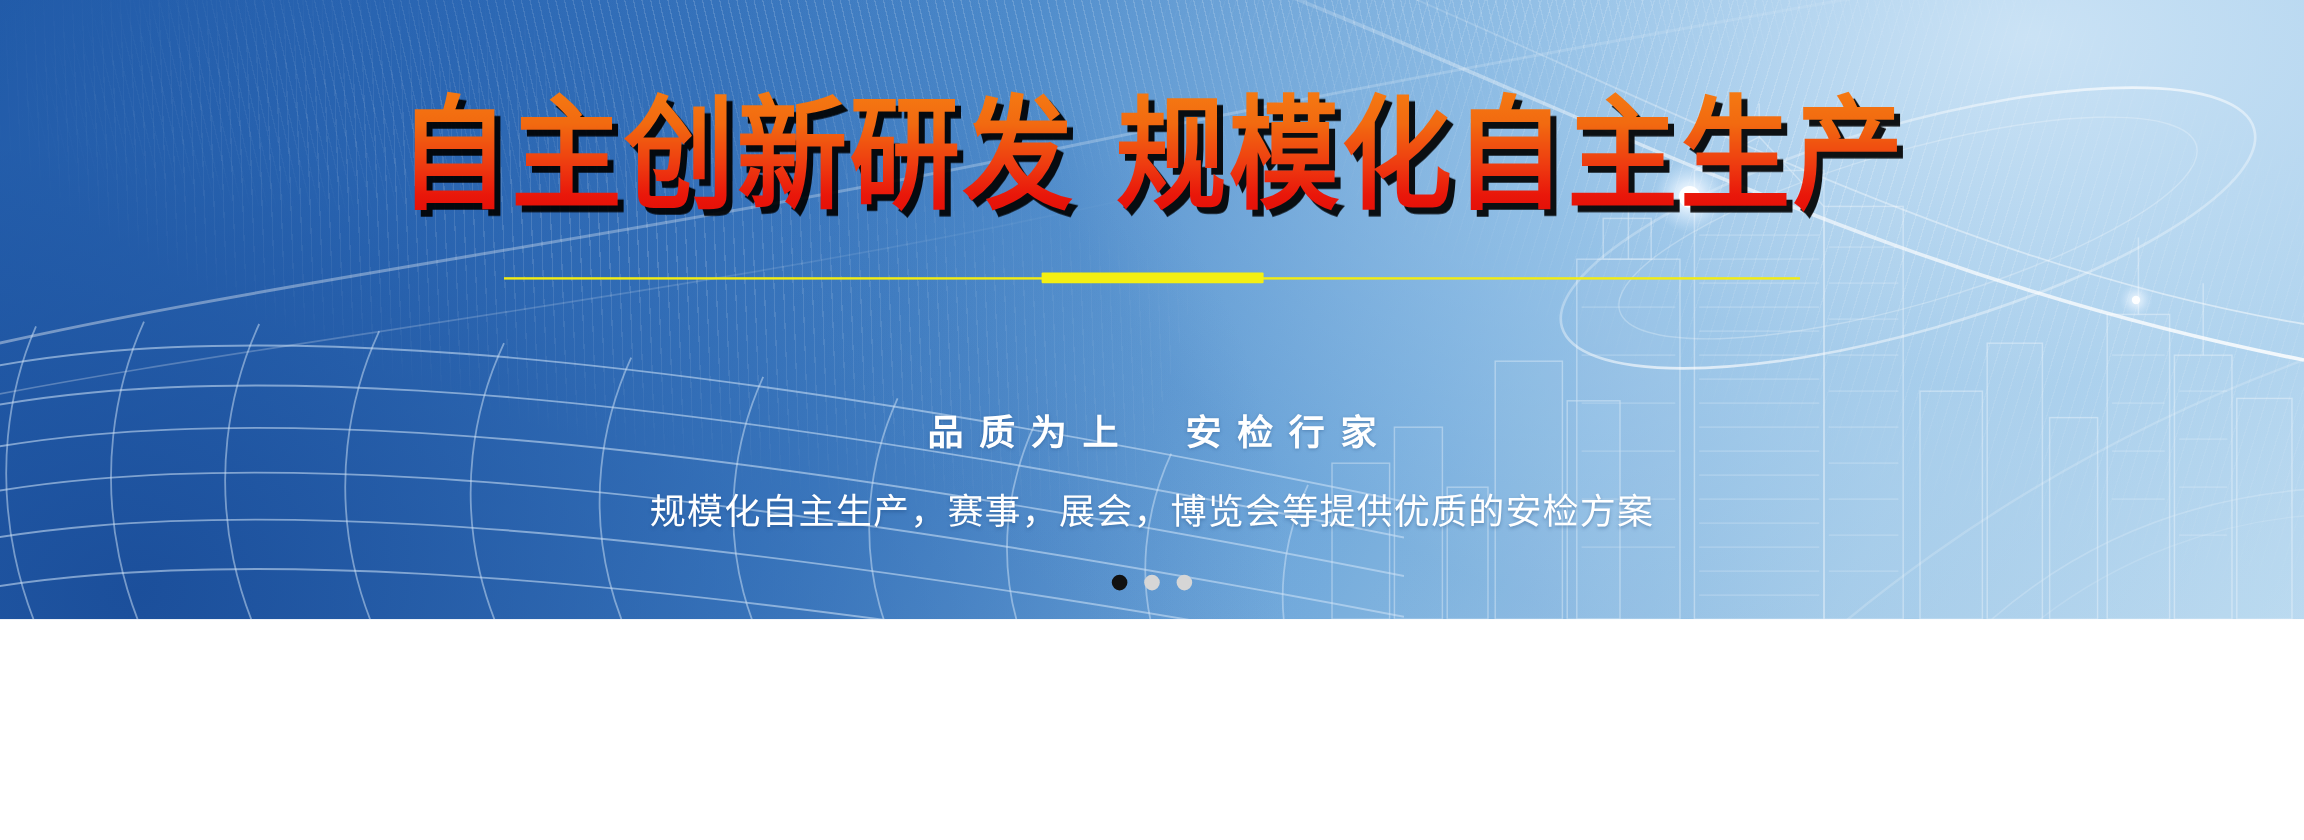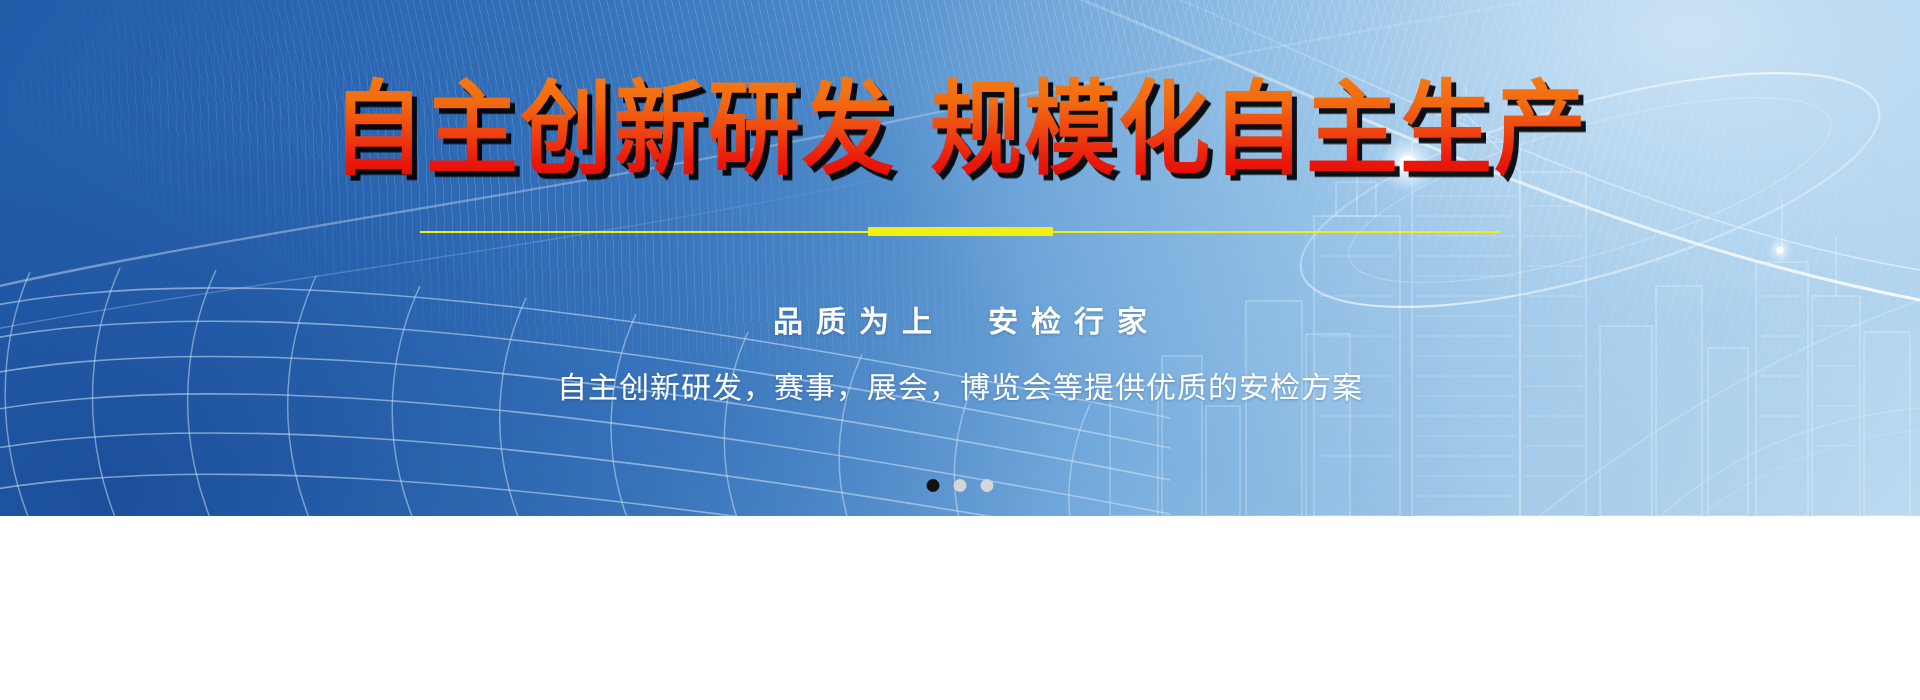--- a/index.html
+++ b/index.html
@@ -171,21 +171,21 @@
   }
   .divider .bar {
     position: relative;
     width: 185px;
     height: 9px;
     background: #f4ef12;
     border-radius: 1px;
   }
 
   .subtitle-primary {
-    margin-top: 61px;
+    margin-top: 100px;
     color: #ffffff;
     font-size: 30px;
     font-weight: 700;
     letter-spacing: 13px;
     text-indent: 13px;
     white-space: pre;
     text-shadow: 0 1px 3px rgba(20,60,110,0.35);
   }
 
   .subtitle-secondary {
@@ -388,21 +388,21 @@
 
     <div class="headline">自主创新研发 规模化自主生产</div>
 
     <div class="divider">
       <div class="rule"></div>
       <div class="bar"></div>
     </div>
 
     <div class="subtitle-primary">品质为上　安检行家</div>
 
-    <div class="subtitle-secondary">自主创新研发，赛事，展会，博览会等提供优质的安检方案</div>
+    <div class="subtitle-secondary">规模化自主生产，赛事，展会，博览会等提供优质的安检方案</div>
   </div>
 
   <div class="dots">
     <span class="dot active"></span>
     <span class="dot"></span>
     <span class="dot"></span>
   </div>
 
 </div>
 

